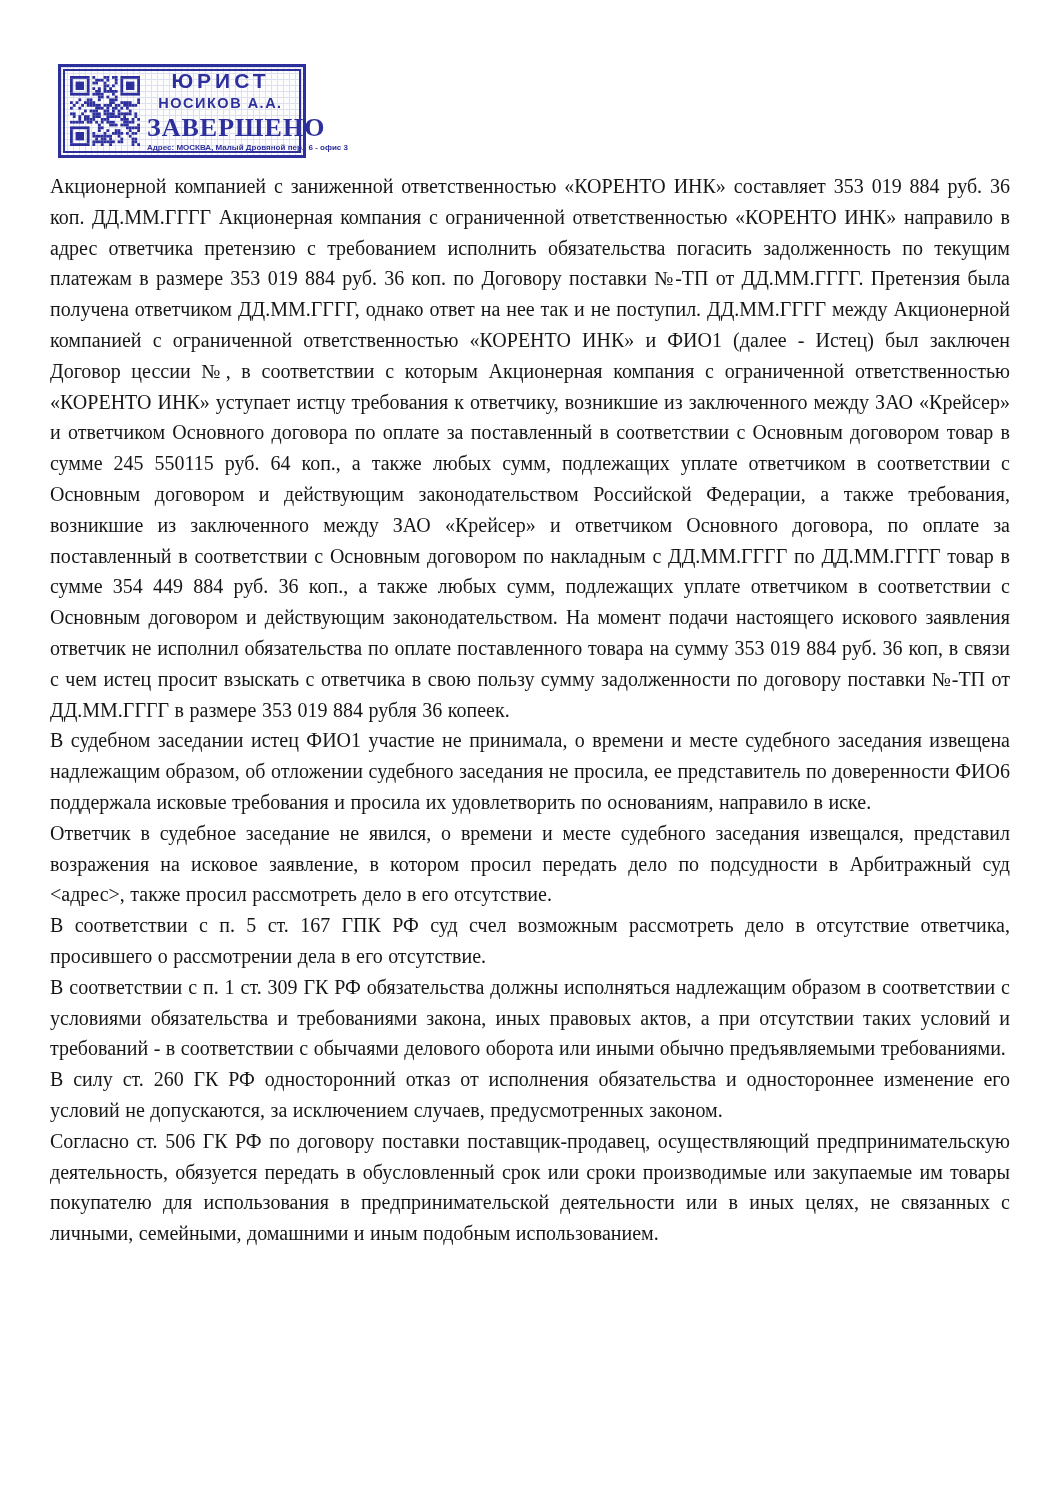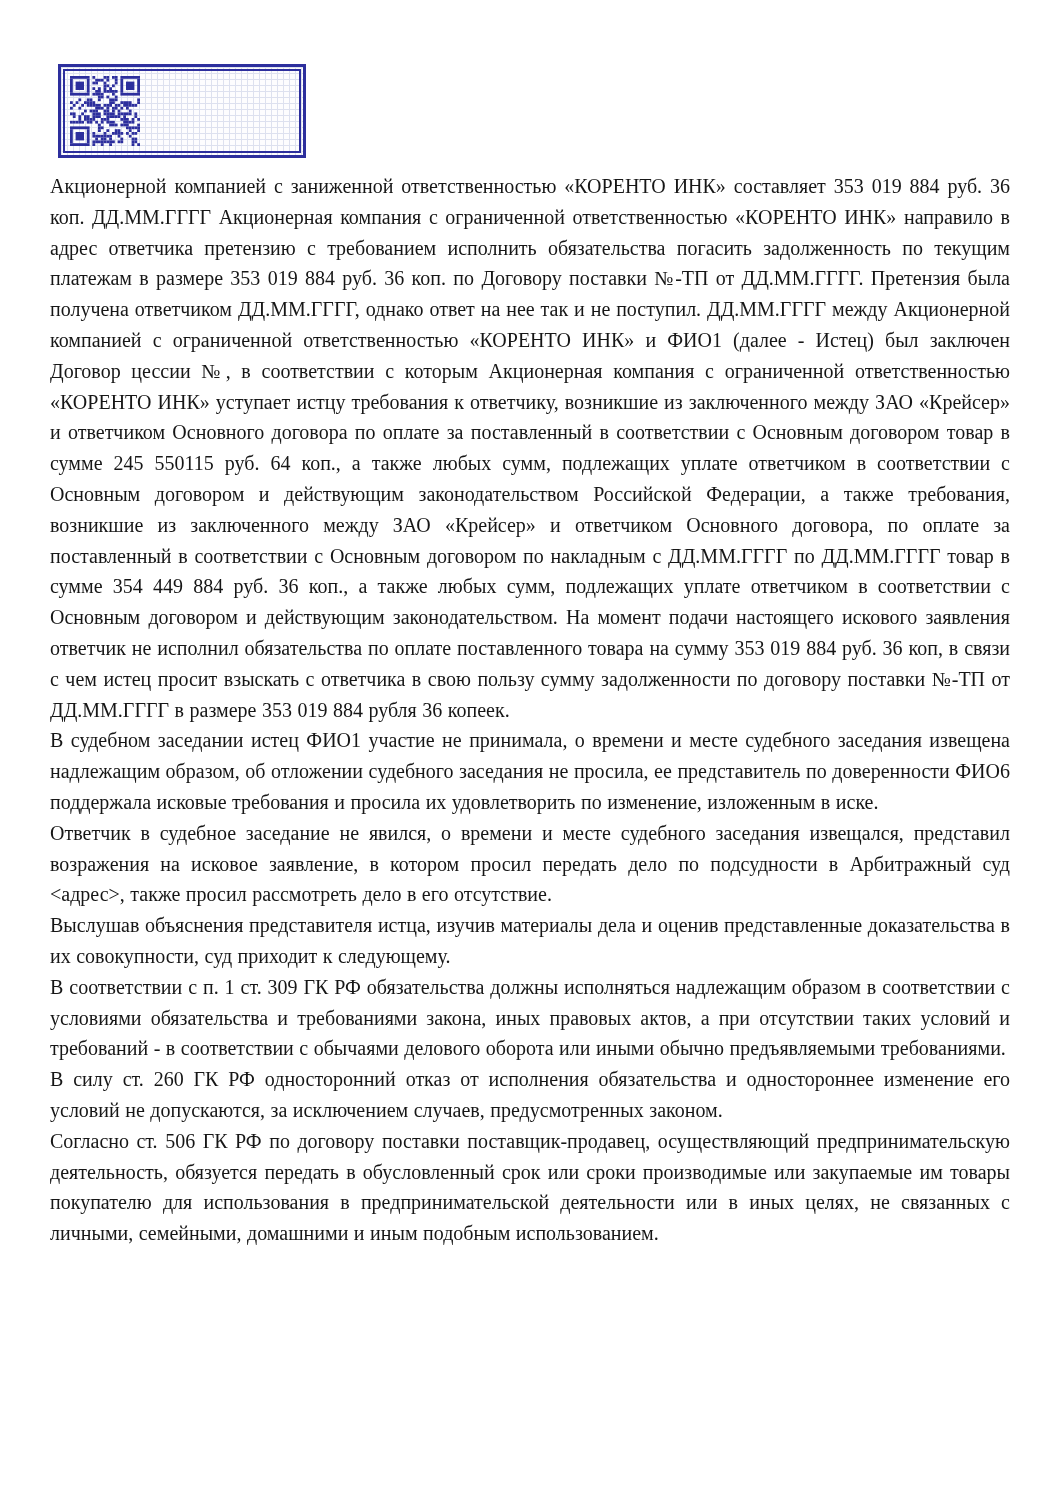--- a/index.html
+++ b/index.html
@@ -289,26 +289,32 @@
           <rect x="54" y="18" width="21" height="3" fill="#2d2f9d"></rect>
           <rect x="54" y="3" width="3" height="15" fill="#2d2f9d"></rect>
           <rect x="72" y="3" width="3" height="15" fill="#2d2f9d"></rect>
           <rect x="60" y="6" width="9" height="9" fill="#2d2f9d"></rect>
           <rect x="0" y="54" width="21" height="3" fill="#2d2f9d"></rect>
           <rect x="0" y="72" width="21" height="3" fill="#2d2f9d"></rect>
           <rect x="0" y="57" width="3" height="15" fill="#2d2f9d"></rect>
           <rect x="18" y="57" width="3" height="15" fill="#2d2f9d"></rect>
           <rect x="6" y="60" width="9" height="9" fill="#2d2f9d"></rect>
         </svg>
+      <div class="stamp-text">
+        <div class="stamp-title">ЮРИСТ</div>
+        <div class="stamp-name">НОСИКОВ А.А.</div>
+        <div class="stamp-status">ЗАВЕРШЕНО</div>
+        <div class="stamp-address">Адрес: МОСКВА, Малый Дровяной пер., 6 - офис 3</div>
+      </div>
     </div>
   </div>
 
   <div class="doc-text">
     <p>Акционерной компанией с заниженной ответственностью «КОРЕНТО ИНК» составляет 353 019 884 руб. 36 коп. ДД.ММ.ГГГГ Акционерная компания с ограниченной ответственностью «КОРЕНТО ИНК» направило в адрес ответчика претензию с требованием исполнить обязательства погасить задолженность по текущим платежам в размере 353 019 884 руб. 36 коп. по Договору поставки №-ТП от ДД.ММ.ГГГГ. Претензия была получена ответчиком ДД.ММ.ГГГГ, однако ответ на нее так и не поступил. ДД.ММ.ГГГГ между Акционерной компанией с ограниченной ответственностью «КОРЕНТО ИНК» и ФИО1 (далее - Истец) был заключен Договор цессии №, в соответствии с которым Акционерная компания с ограниченной ответственностью «КОРЕНТО ИНК» уступает истцу требования к ответчику, возникшие из заключенного между ЗАО «Крейсер» и ответчиком Основного договора по оплате за поставленный в соответствии с Основным договором товар в сумме 245 550115 руб. 64 коп., а также любых сумм, подлежащих уплате ответчиком в соответствии с Основным договором и действующим законодательством Российской Федерации, а также требования, возникшие из заключенного между ЗАО «Крейсер» и ответчиком Основного договора, по оплате за поставленный в соответствии с Основным договором по накладным с ДД.ММ.ГГГГ по ДД.ММ.ГГГГ товар в сумме 354 449 884 руб. 36 коп., а также любых сумм, подлежащих уплате ответчиком в соответствии с Основным договором и действующим законодательством. На момент подачи настоящего искового заявления ответчик не исполнил обязательства по оплате поставленного товара на сумму 353 019 884 руб. 36 коп, в связи с чем истец просит взыскать с ответчика в свою пользу сумму задолженности по договору поставки №-ТП от ДД.ММ.ГГГГ в размере 353 019 884 рубля 36 копеек.</p>
-    <p>В судебном заседании истец ФИО1 участие не принимала, о времени и месте судебного заседания извещена надлежащим образом, об отложении судебного заседания не просила, ее представитель по доверенности ФИО6 поддержала исковые требования и просила их удовлетворить по изменение, изложенным в иске.</p>
+    <p>В судебном заседании истец ФИО1 участие не принимала, о времени и месте судебного заседания извещена надлежащим образом, об отложении судебного заседания не просила, ее представитель по доверенности ФИО6 поддержала исковые требования и просила их удовлетворить по основаниям, направило в иске.</p>
     <p>Ответчик в судебное заседание не явился, о времени и месте судебного заседания извещался, представил возражения на исковое заявление, в котором просил передать дело по подсудности в Арбитражный суд &lt;адрес&gt;, также просил рассмотреть дело в его отсутствие.</p>
-    <p>Выслушав объяснения представителя истца, изучив материалы дела и оценив представленные доказательства в их совокупности, суд приходит к следующему.</p>
+    <p>В соответствии с п. 5 ст. 167 ГПК РФ суд счел возможным рассмотреть дело в отсутствие ответчика, просившего о рассмотрении дела в его отсутствие.</p>
     <p>В соответствии с п. 1 ст. 309 ГК РФ обязательства должны исполняться надлежащим образом в соответствии с условиями обязательства и требованиями закона, иных правовых актов, а при отсутствии таких условий и требований - в соответствии с обычаями делового оборота или иными обычно предъявляемыми требованиями.</p>
     <p>В силу ст. 260 ГК РФ односторонний отказ от исполнения обязательства и одностороннее изменение его условий не допускаются, за исключением случаев, предусмотренных законом.</p>
     <p>Согласно ст. 506 ГК РФ по договору поставки поставщик-продавец, осуществляющий предпринимательскую деятельность, обязуется передать в обусловленный срок или сроки производимые или закупаемые им товары покупателю для использования в предпринимательской деятельности или в иных целях, не связанных с личными, семейными, домашними и иным подобным использованием.</p>
   </div>
 
 </div>
 
 </body></html>

